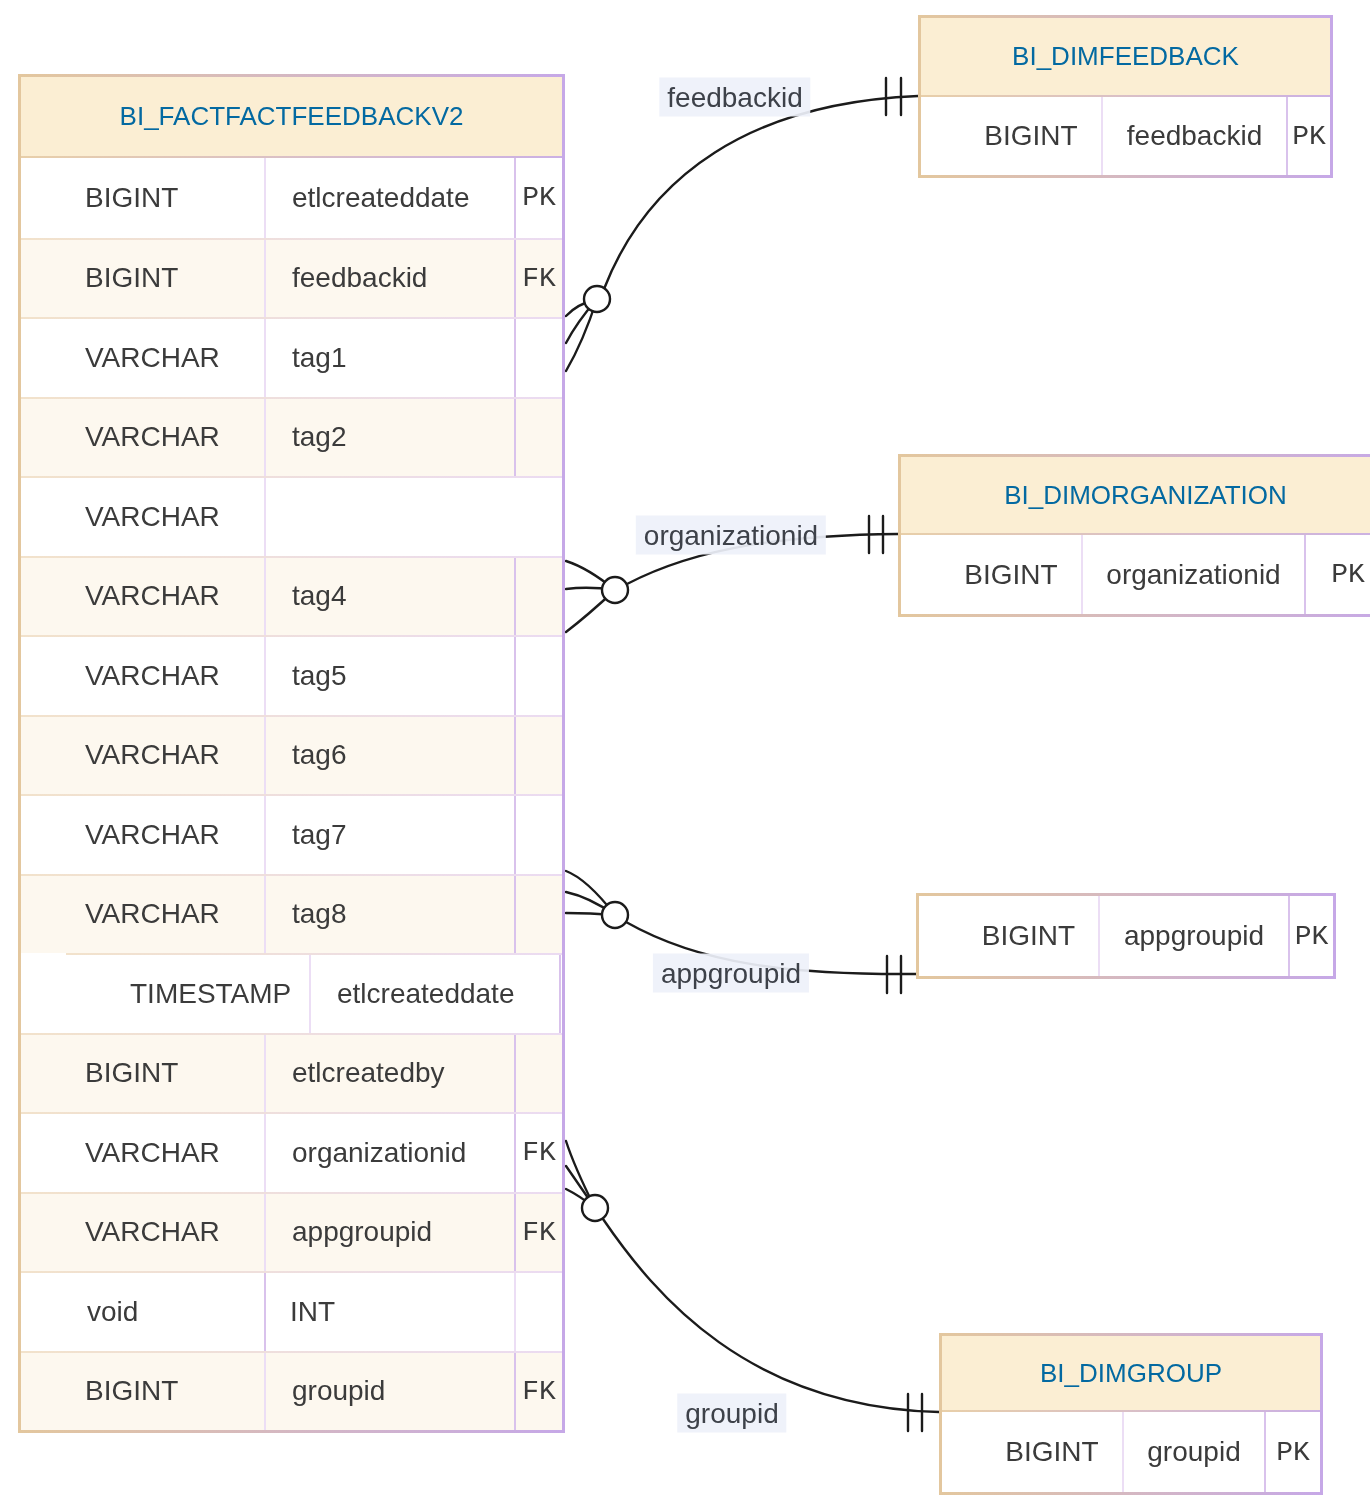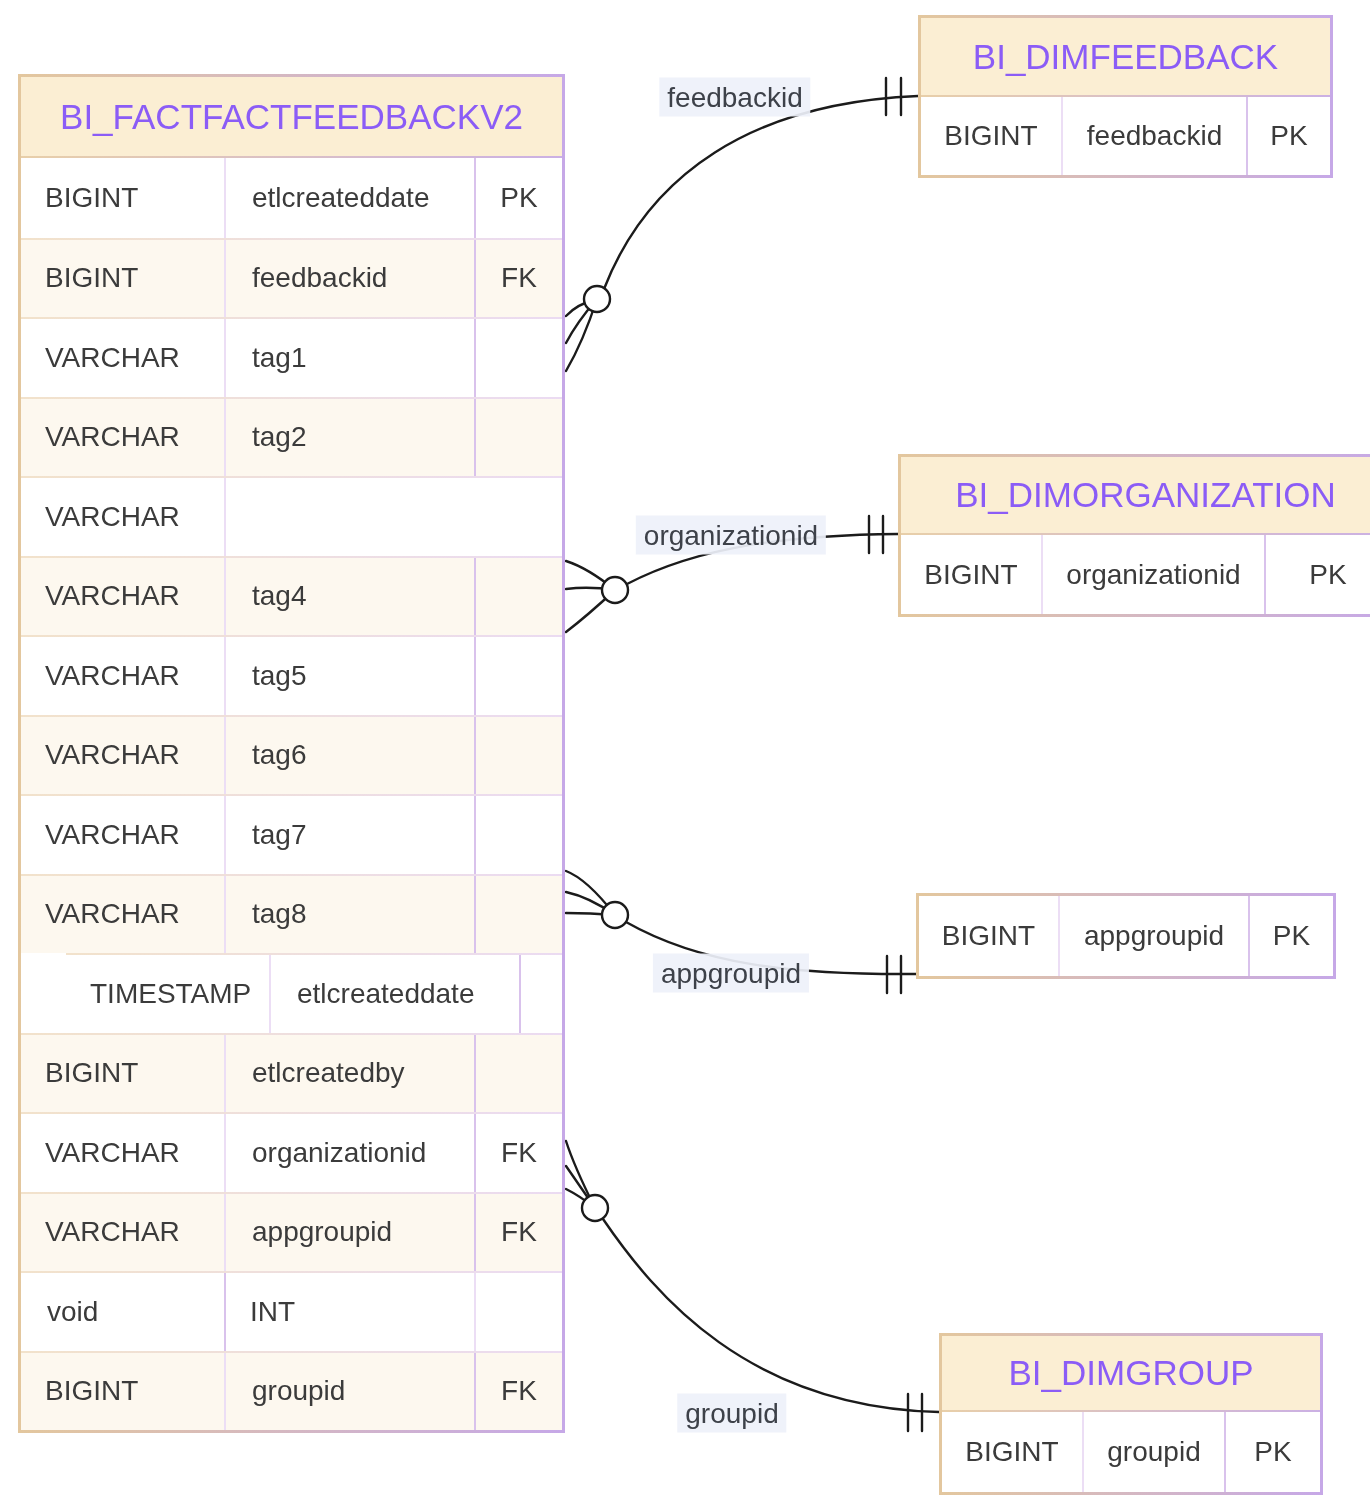--- a/index.html
+++ b/index.html
@@ -13,36 +13,36 @@
   svg.rel-lines path, svg.rel-lines line{fill:none;stroke:#1b1b1b;stroke-width:2.4;stroke-linecap:round;}
   svg.rel-lines circle{fill:#ffffff;stroke:#1b1b1b;stroke-width:2.4;}
   
   .tbl{
     position:absolute;z-index:2;background:#ffffff;
     border:3px solid transparent;
     border-image:linear-gradient(to right,#e3c79e,#c6a8e7) 1;
   }
   .tbl-header{
     height:var(--hh);display:flex;align-items:center;justify-content:center;
-    background:#fbeed3;font-size:35px;color:#8b5cf6;
+    background:#fbeed3;font-size:26px;color:#0369a1;
     border-bottom:2px solid transparent;
     border-image:linear-gradient(to right,#e8cfa9,#cbb0e4) 1;
   }
   .tbl-row{
-    display:grid;height:var(--rh);background:#ffffff;
+    display:grid;height:var(--rh);background:#ffffff;padding-left:40px;
   }
   .tbl-row:nth-child(even){background:#fdf8ef;}
   .tbl-row + .tbl-row{
     border-top:2px solid transparent;
     border-image:linear-gradient(to right,#f2e2cb,#ebdbf2) 1;
   }
   .cell{display:flex;align-items:center;font-size:28px;color:#3b3b3b;overflow:hidden;white-space:nowrap;}
   .cell-type{padding-left:24px;border-right:2px solid #ecdef5;}
   .cell-name{padding-left:26px;border-right:2px solid #d9c2ec;}
-  .cell-key{justify-content:center;}
+  .cell-key{justify-content:center;font-family:Liberation Mono, monospace;}
   .dim .cell{padding-left:0;justify-content:center;}
   
   .rel-label{
     position:absolute;z-index:3;transform:translate(-50%,-50%);
     background:rgba(238,241,250,0.92);color:#3d4149;
     font-size:28px;padding:2px 8px;line-height:1.25;white-space:nowrap;
   }
 </style>
 </head>
 <body>

